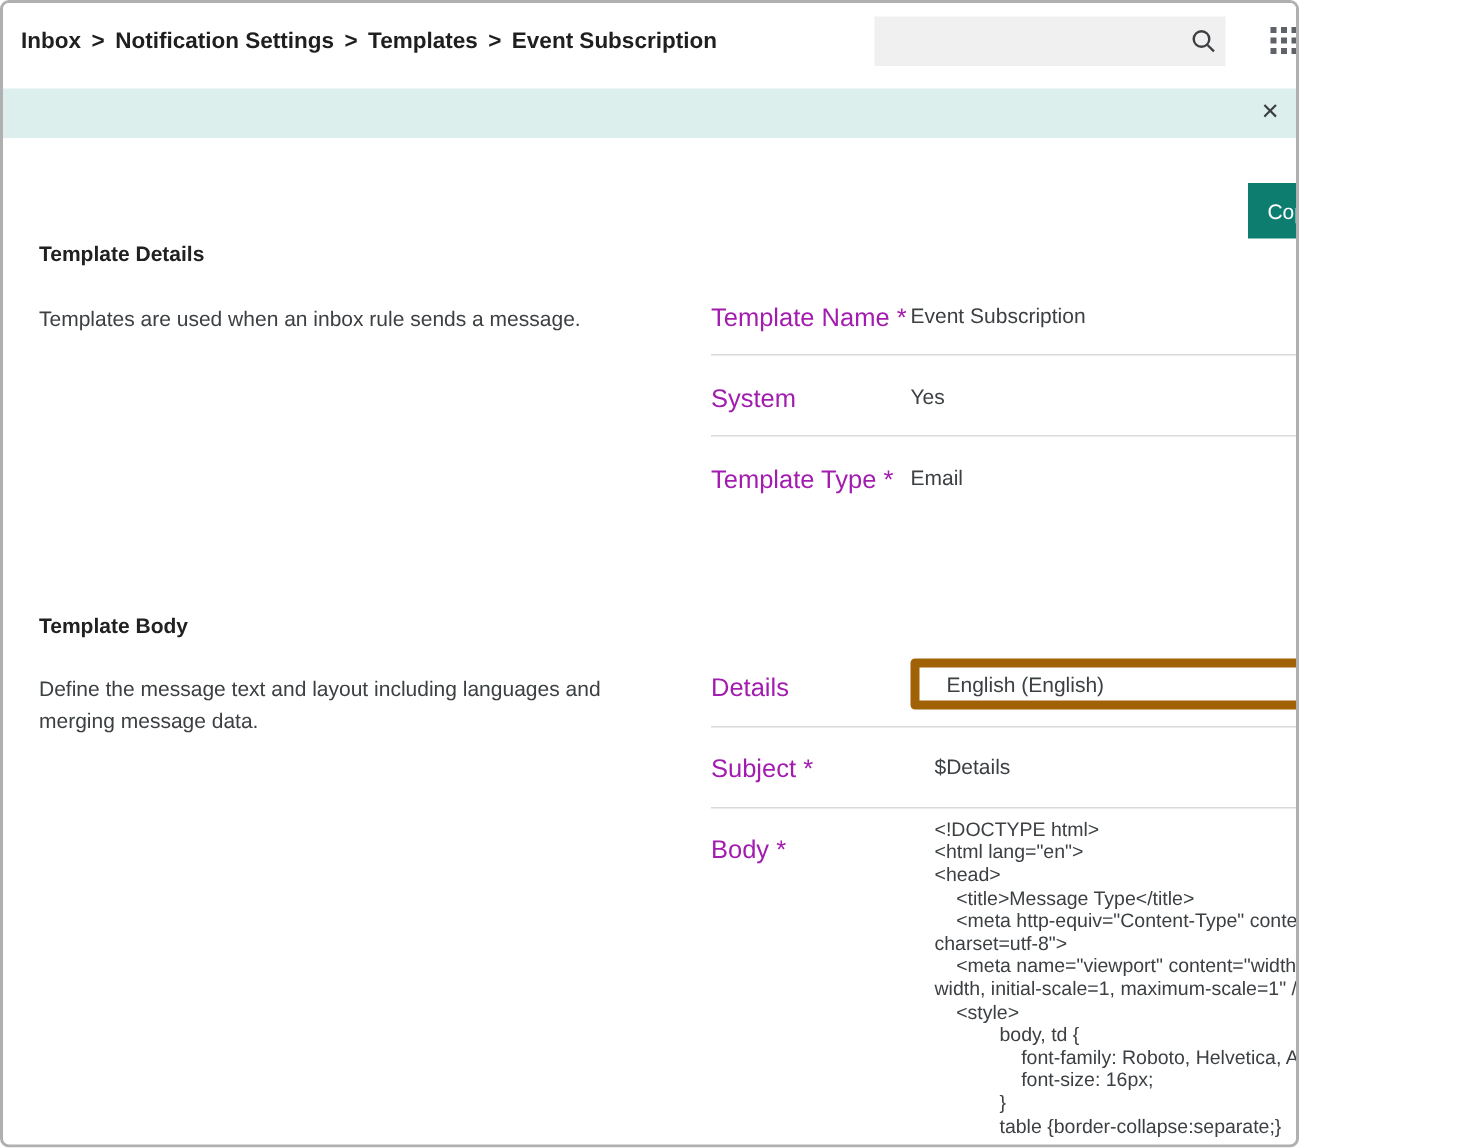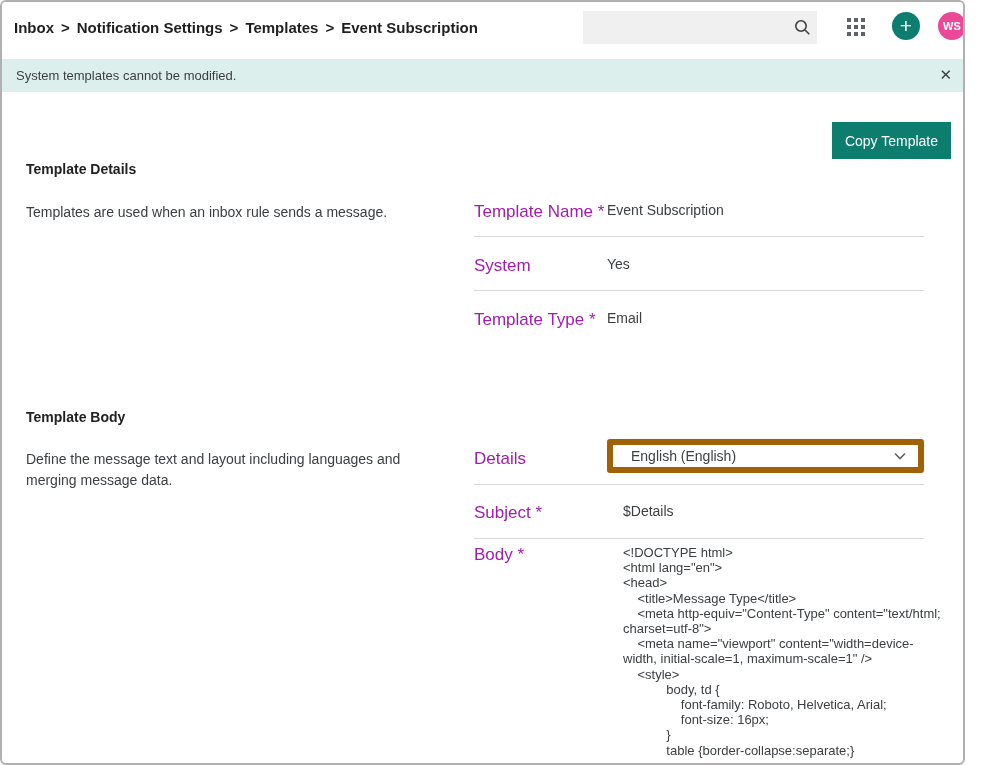--- a/index.html
+++ b/index.html
@@ -1,20 +1,20 @@
 <!DOCTYPE html>
 <html><head>
 <meta charset="utf-8">
 <style>
   * { margin:0; padding:0; box-sizing:border-box; }
   html,body { background:#fff; }
   body { font-family:"Liberation Sans","DejaVu Sans",sans-serif; }
 
   .frame {
-    position:relative; width:965px; height:765px;
+    position:relative; width:866px; height:765px;
     border:2px solid #b0b0b0; border-radius:6px;
     overflow:hidden; background:#fff;
   }
 
   
   .topbar { position:absolute; left:0; top:0; right:0; height:57px; background:#fff; }
   .breadcrumb { position:absolute; left:12px; top:17px; font-size:15px; font-weight:700; color:#1f1f1f; white-space:nowrap; }
   .breadcrumb span { display:inline; }
   .crumb-sep { padding:0 7px; font-weight:700; color:#1f1f1f; }
 
@@ -90,21 +90,20 @@
         <i></i>
         <i></i>
     </div>
 
     <div class="circle-btn plus-btn" style="background: rgb(13, 125, 112);">+</div>
 
     <div class="circle-btn avatar" style="background: #ec4899;">WS</div>
   </div>
 
   <div class="banner" style="background: rgb(221, 239, 236);">
-    <span class="banner-text">System templates cannot be modified.</span>
     <span class="banner-close">✕</span>
   </div>
 
   <button class="copy-btn" style="background: rgb(13, 125, 112);">Copy Template</button>
 
   <div class="section-title" style="left:24px; top:159px;">Template Details</div>
   <div class="section-desc" style="left:24px; top:200px; width:430px;">Templates are used when an inbox rule sends a message.</div>
 
   <div class="f-label" style="top:200px;">Template Name *</div>
   <div class="f-value" style="top:200px;">Event Subscription</div>
@@ -128,21 +127,21 @@
         <polyline points="1,1.5 6,6.5 11,1.5" fill="none" stroke="#5f6368" stroke-width="1.6"></polyline>
       </svg>
     </span>
   </div>
   <div class="divider" style="top:482px;"></div>
 
   <div class="f-label" style="top:501px;">Subject *</div>
   <div class="f-value" style="top:501px;margin-left:16px;">$Details</div>
   <div class="divider" style="top:536px;"></div>
 
-  <div class="f-label" style="top:543px;">Body *</div>
+  <div class="f-label" style="top:555px;">Body *</div>
   <div class="body-code">&lt;!DOCTYPE html&gt;
 &lt;html lang="en"&gt;
 &lt;head&gt;
     &lt;title&gt;Message Type&lt;/title&gt;
     &lt;meta http-equiv="Content-Type" content="text/html; charset=utf-8"&gt;
     &lt;meta name="viewport" content="width=device-width, initial-scale=1, maximum-scale=1" /&gt;
     &lt;style&gt;
             body, td {
                 font-family: Roboto, Helvetica, Arial;
                 font-size: 16px;

